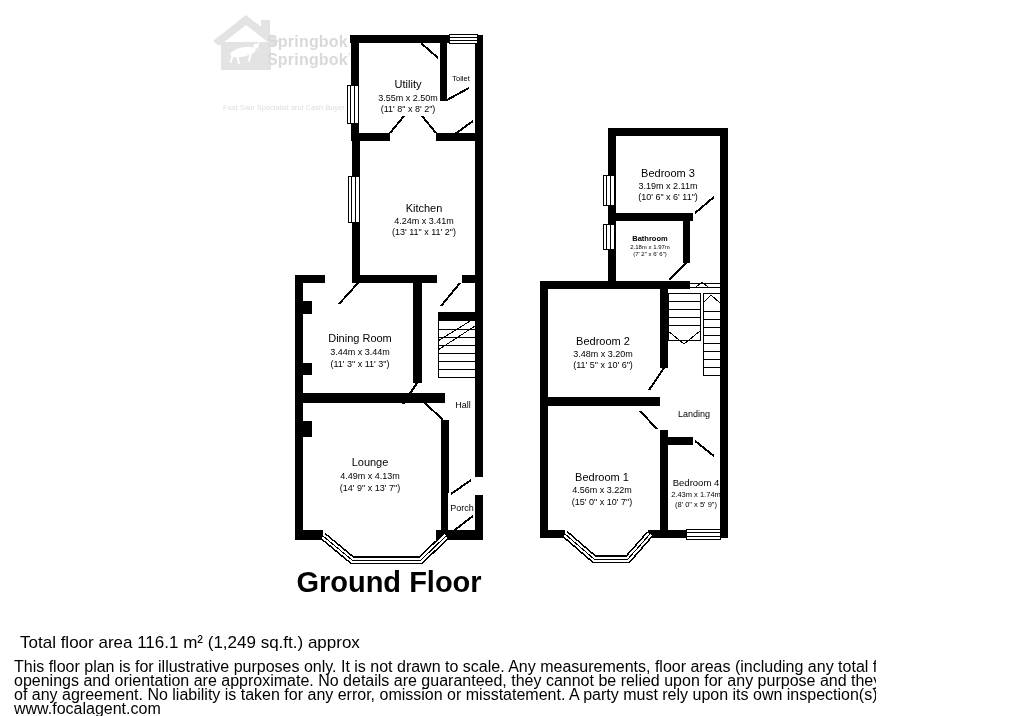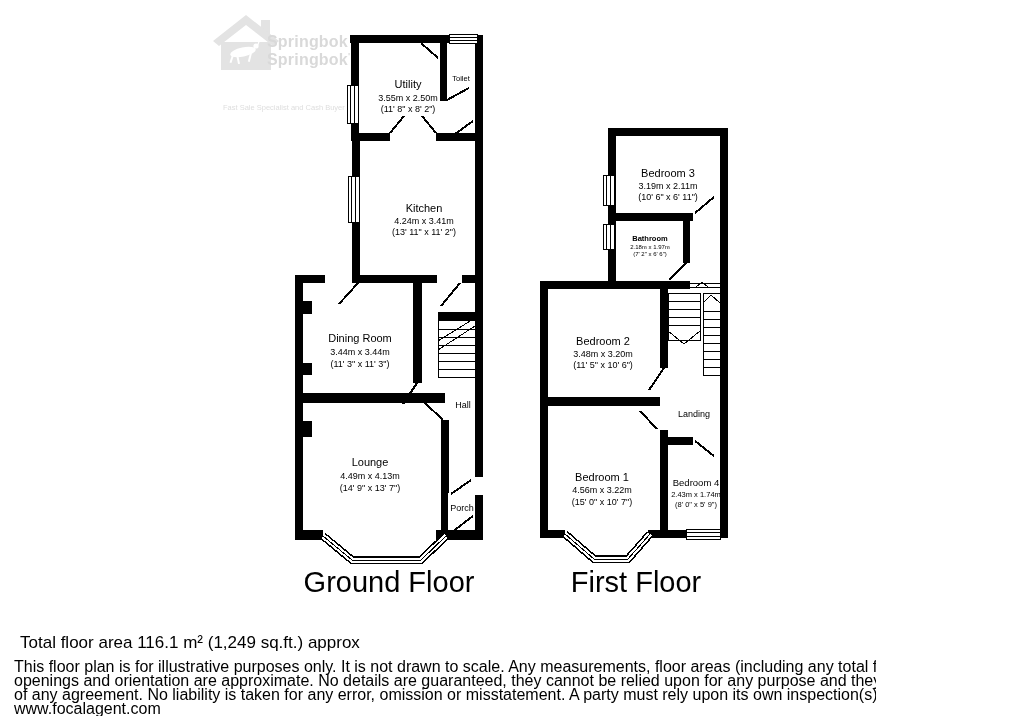--- a/index.html
+++ b/index.html
@@ -18,21 +18,21 @@
   .nm{font-size:11px;}
   .dm{font-size:9px;}
   .sm{font-size:9px;}
   .tt{font-size:7.5px;}
   .bn{font-size:7.5px;font-weight:bold;}
   .bd{font-size:6px;}
   .b4n{font-size:9.5px;}
   .b4d{font-size:7.5px;}
   
   .floor-title{position:absolute;top:566px;transform:translateX(-50%);
-               font-size:29px;font-weight:normal;color:#000;white-space:nowrap;}
+               font-size:29px;font-weight:bold;color:#000;white-space:nowrap;}
   .total-area{position:absolute;left:20px;top:633px;font-size:17px;color:#000;}
   .disclaimer{position:absolute;left:14px;top:660px;width:1002px;
               font-size:16px;line-height:14px;color:#000;}
 </style>
 </head>
 <body>
 
 <div class="page">
 
   <div class="logo">
@@ -248,18 +248,17 @@
         <text class="dm" x="602" y="493">4.56m x 3.22m</text>
         <text class="dm" x="602" y="505">(15' 0" x 10' 7")</text>
         <text class="b4n" x="696" y="486">Bedroom 4</text>
         <text class="b4d" x="696" y="497">2.43m x 1.74m</text>
         <text class="b4d" x="696" y="507">(8' 0" x 5' 9")</text>
       </g>
     </g>
   </svg>
 
   <div class="floor-title" style="left:389px">Ground Floor</div>
-  <div class="floor-title" style="left:636px">First Floor</div>
 
   <div class="total-area">Total floor area 116.1 m² (1,249 sq.ft.) approx</div>
   <div class="disclaimer">This floor plan is for illustrative purposes only. It is not drawn to scale. Any measurements, floor areas (including any total floor area), openings and orientation are approximate. No details are guaranteed, they cannot be relied upon for any purpose and they do not form part of any agreement. No liability is taken for any error, omission or misstatement. A party must rely upon its own inspection(s). Powered by www.focalagent.com</div>
 
 </div>
 
 </body></html>

